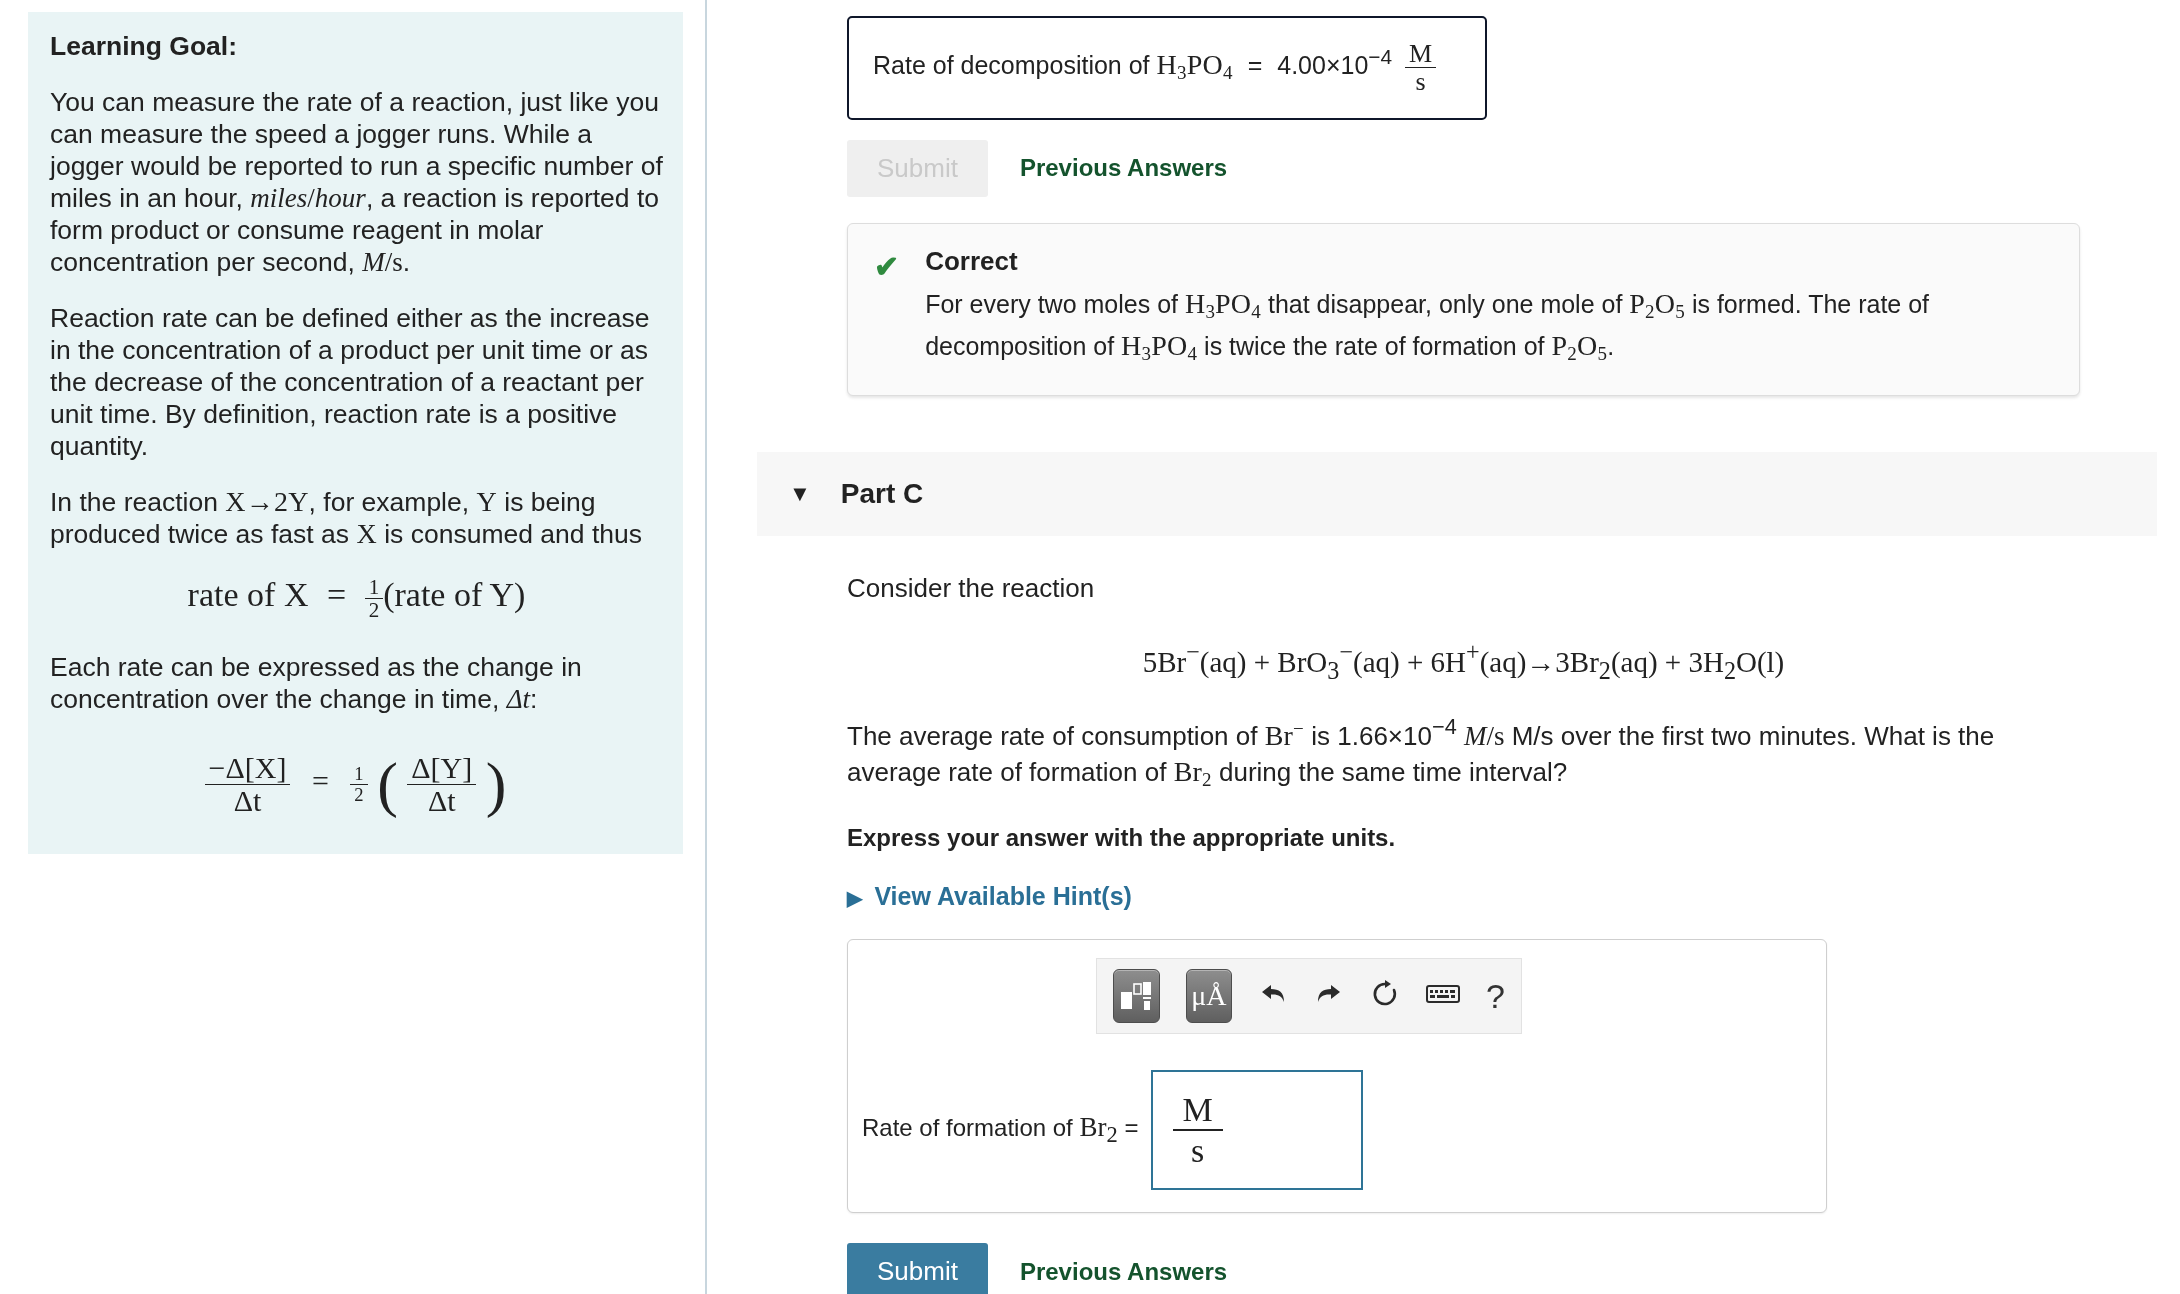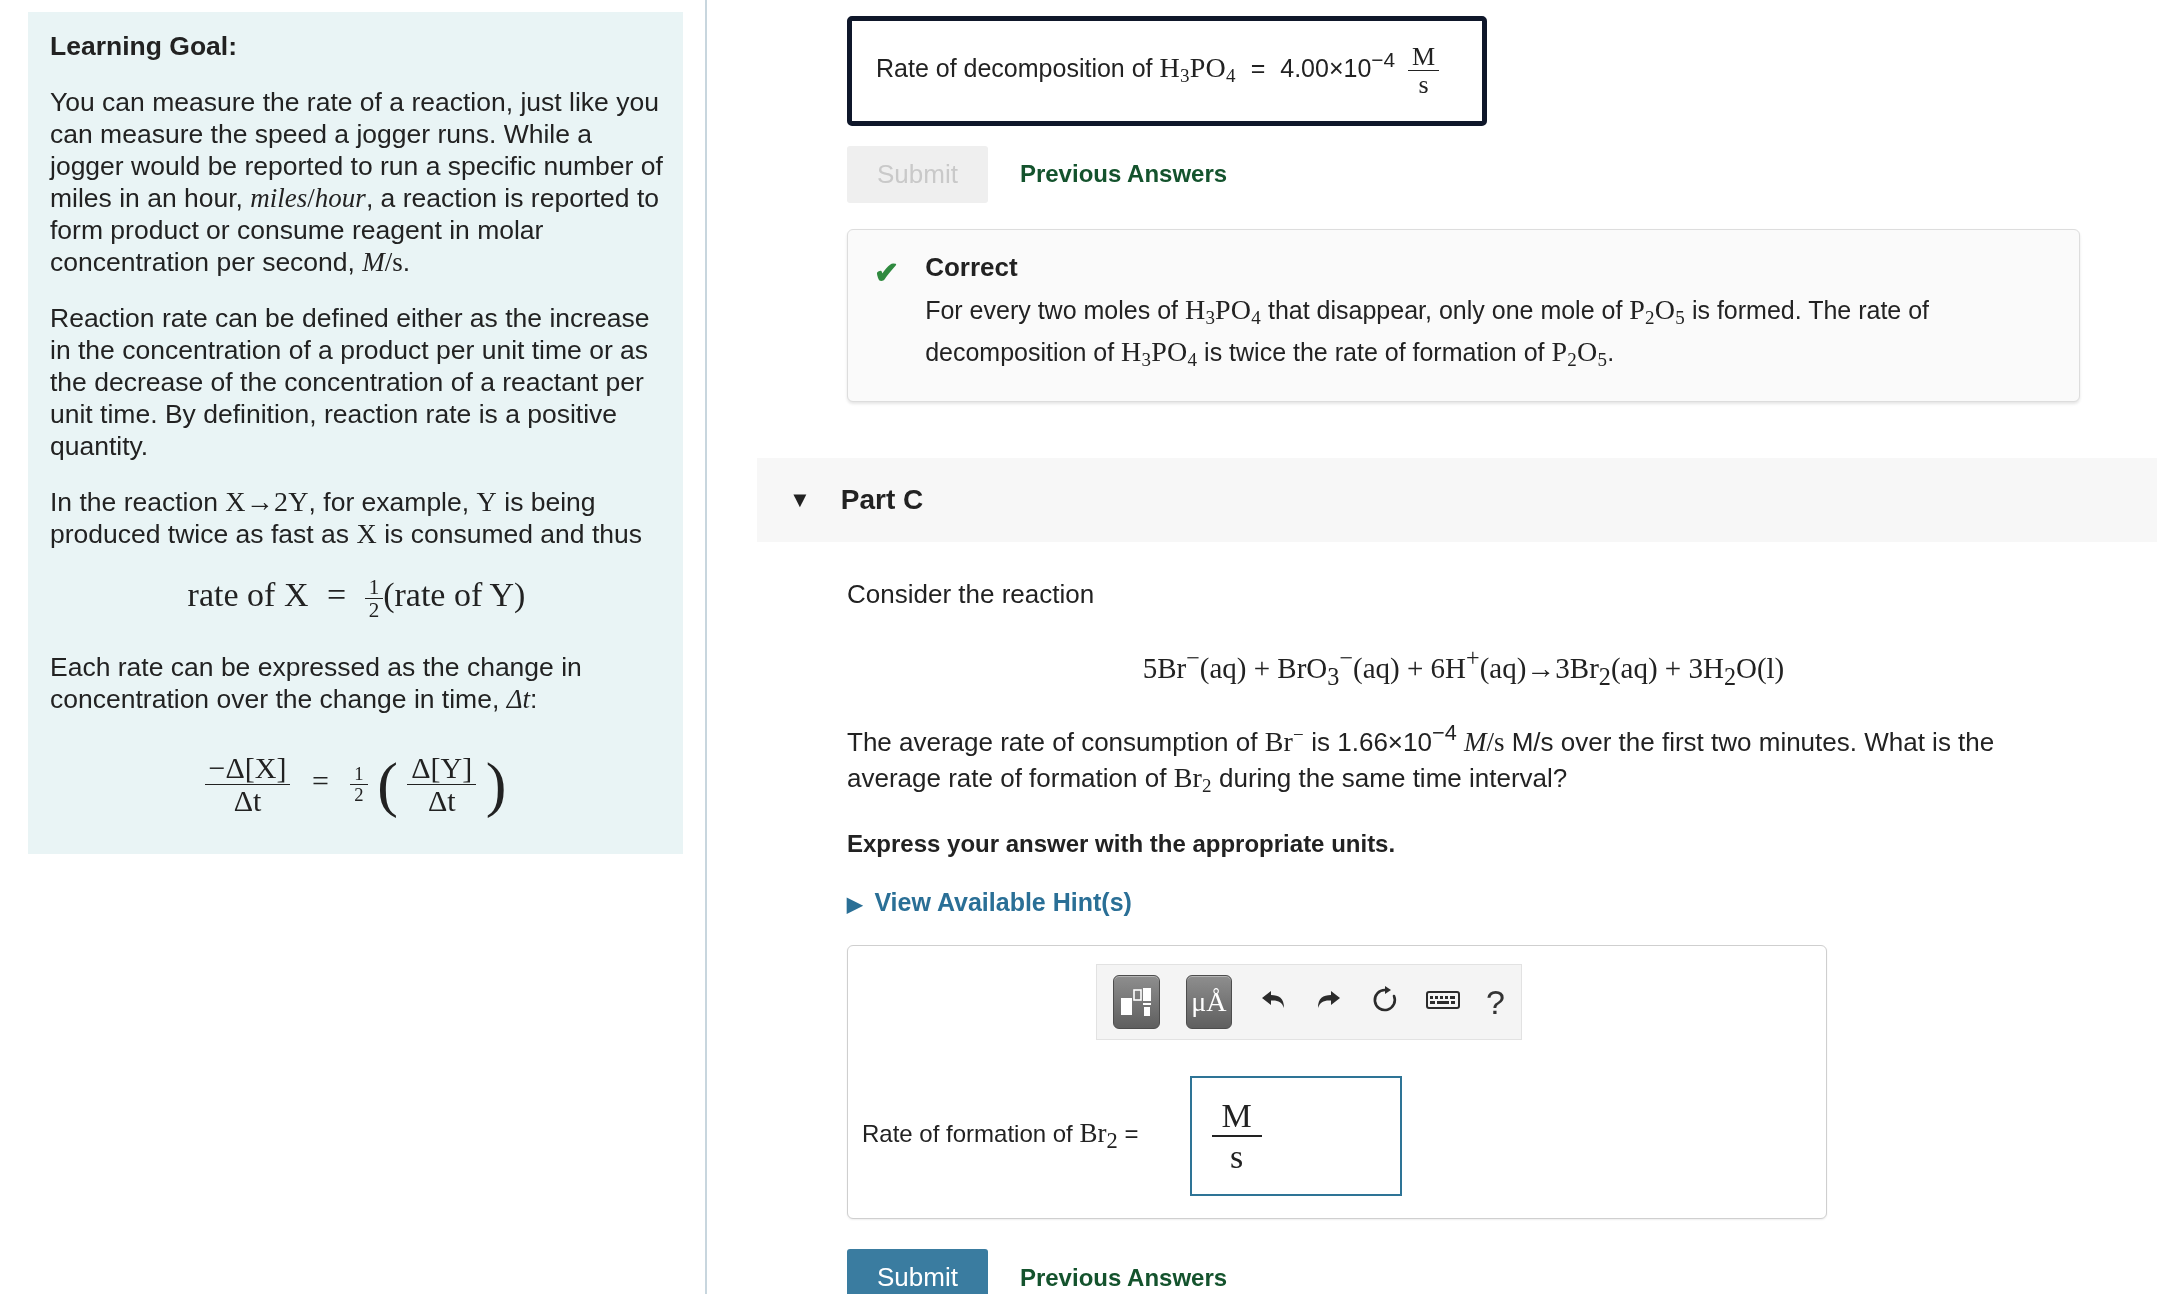--- a/index.html
+++ b/index.html
@@ -49,21 +49,21 @@
     font-family: "Liberation Serif", serif;
     margin: 26px 0 6px 0;
   }
 
   
   .main { position: absolute; left: 757px; top: 0px; width: 1400px; }
 
   .answer-summary {
     margin: 16px 0 0 90px;
     width: 640px;
-    border: 5px solid #0f172a;
+    border: 2px solid #0f172a;
     border-radius: 5px;
     background: #ffffff;
     padding: 22px 24px;
     box-sizing: border-box;
     font-family: "Liberation Serif", serif;
     font-size: 28px;
   }
   .answer-summary .lbl { font-family: "Liberation Sans", sans-serif; font-size: 25px; }
 
   .btn-row { margin: 20px 0 0 90px; display: flex; align-items: center; }
@@ -137,21 +137,21 @@
   .tb-btn {
     width: 58px; height: 52px; border-radius: 6px;
     background: linear-gradient(#8e8e8e, #5f5f5f);
     border: 1px solid #4d4d4d;
     display: flex; align-items: center; justify-content: center;
     cursor: pointer; box-shadow: inset 0 1px 0 rgba(255,255,255,.35);
   }
   .tb-icon { font-size: 30px; color: #333; cursor: pointer; line-height: 1; }
   .mu { color: #ffffff; font-family: "Liberation Serif", serif; font-size: 28px; }
 
-  .ans-row { display: flex; align-items: center; margin-top: 36px; padding-left: 14px; gap: 39px; }
+  .ans-row { display: flex; align-items: center; margin-top: 36px; padding-left: 14px; }
   .ans-label { font-family: "Liberation Serif", serif; font-size: 27px; margin-right: 14px; }
   .ans-label .pre { font-family: "Liberation Sans", sans-serif; font-size: 24px; }
   .value-box {
     border: 2px solid #2e7496; background: #fff;
     min-width: 212px; height: 62px;
     display: flex; align-items: center; justify-content: center;
     font-family: "Liberation Serif", serif; font-size: 36px;
     padding: 0 14px;
   }
   .unit-box {

